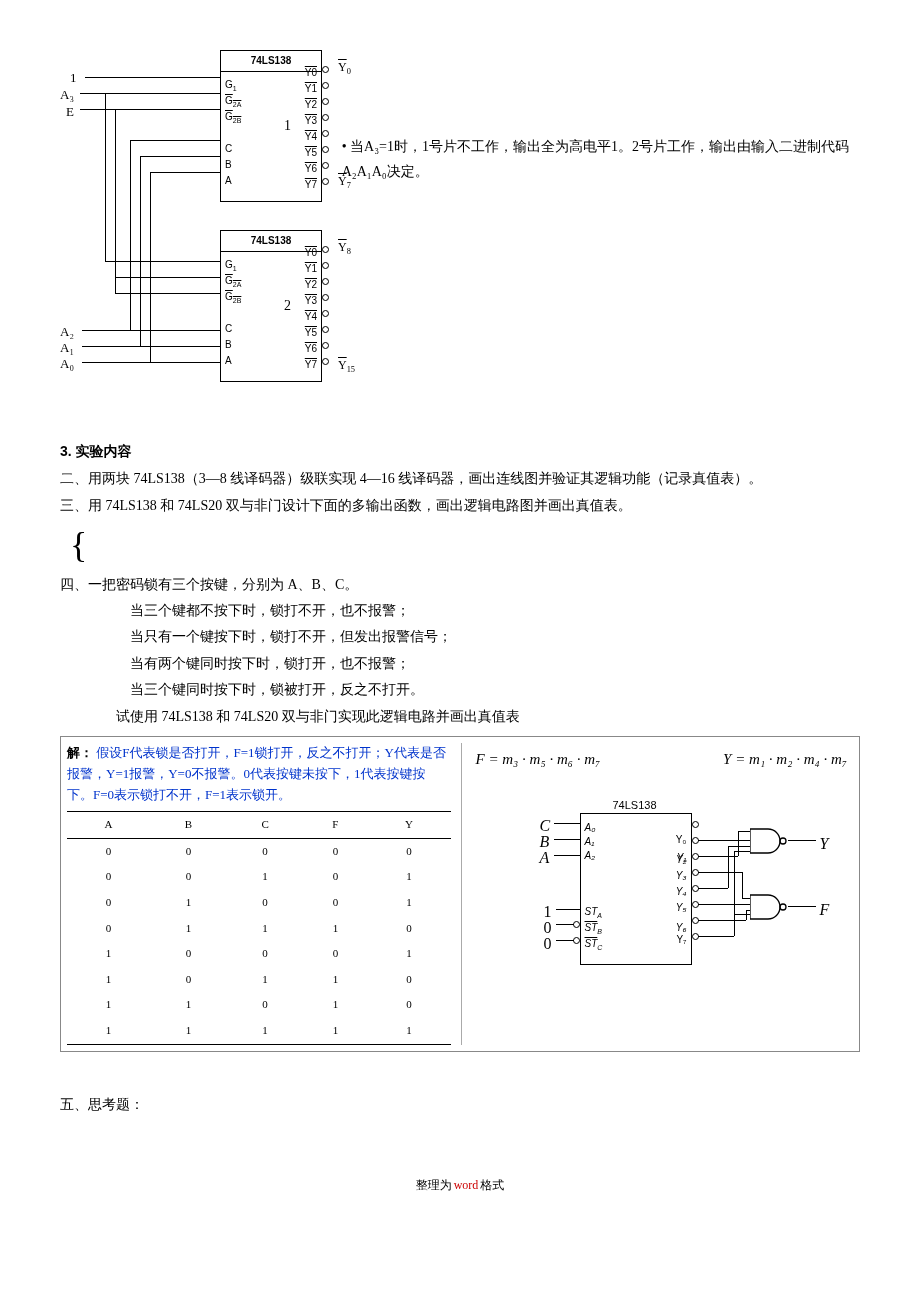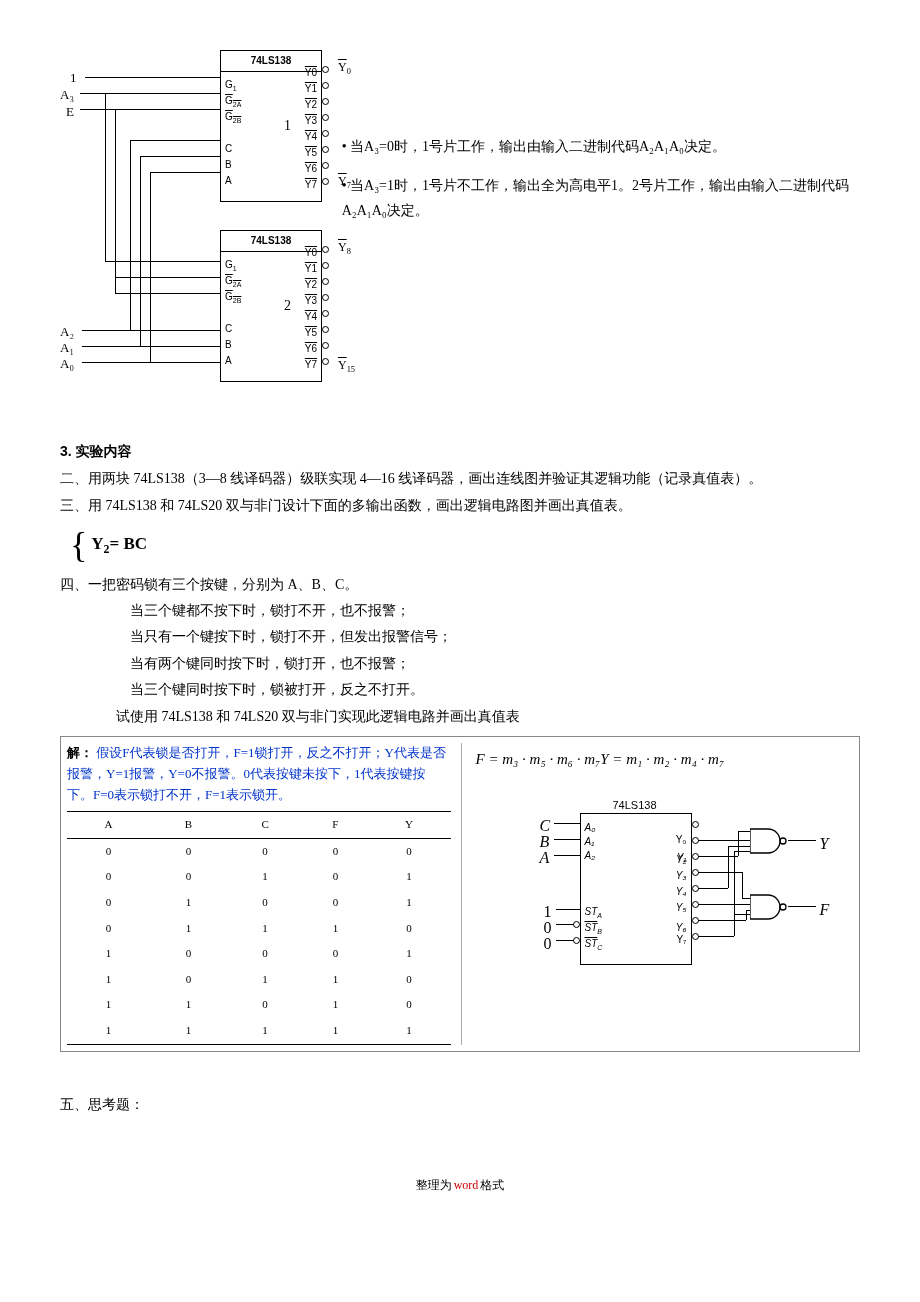--- a/index.html
+++ b/index.html
@@ -85,21 +85,21 @@
   .truth-table tbody tr:last-child td { border-bottom: 1.5px solid #000; }
   
   .solution-right {
     width: 390px;
     border-left: 1px solid #aaa;
     padding-left: 8px;
     font-size: 13px;
     font-family: "Times New Roman", serif;
     font-style: italic;
   }
-  .formula-row { display: flex; padding: 4px 6px; font-size: 15px; }
+  .formula-row { display: flex; justify-content: space-between; padding: 4px 6px; font-size: 15px; }
   .lock-diagram {
     position: relative;
     width: 370px;
     height: 200px;
     margin-top: 8px;
   }
   .chip3 { position: absolute; left: 110px; top: 30px; width: 110px; height: 150px; border: 1.5px solid #000; font-family: Arial, sans-serif; font-size: 10px; font-style: normal; }
   .chip3-label { position: absolute; top: -14px; left: 0; right: 0; text-align: center; font-family: Arial; font-style: normal; font-size: 11px; }
   .gate { position: absolute; width: 40px; height: 28px; }
   .gate svg { width: 100%; height: 100%; }
@@ -193,33 +193,31 @@
     <div class="wire" style="left:80px;top:116px;width:80px;height:1px"></div>
     <div class="wire" style="left:90px;top:132px;width:1px;height:190px"></div>
     <div class="wire" style="left:90px;top:132px;width:70px;height:1px"></div>
 
     <span class="out-label" style="left:278px;top:18px"><span class="overline">Y</span><sub>0</sub></span>
     <span class="out-label" style="left:278px;top:132px"><span class="overline">Y</span><sub>7</sub></span>
     <span class="out-label" style="left:278px;top:198px"><span class="overline">Y</span><sub>8</sub></span>
     <span class="out-label" style="left:278px;top:316px"><span class="overline">Y</span><sub>15</sub></span>
   </div>
   <div class="diagram-right">
-    <p>• 当A₃=0时，1号片工作，输出由输入二进制代码A₂A₁A₀决定。</p>
     <p>• 当A₃=1时，1号片不工作，输出全为高电平1。2号片工作，输出由输入二进制代码A₂A₁A₀决定。</p>
   </div>
 </div>
 
 <div class="section-head">3. 实验内容</div>
 <p class="body">二、用两块 74LS138（3—8 线译码器）级联实现 4—16 线译码器，画出连线图并验证其逻辑功能（记录真值表）。</p>
 <p class="body">三、用 74LS138 和 74LS20 双与非门设计下面的多输出函数，画出逻辑电路图并画出真值表。</p>
 
 <div class="formula-block">
   <span class="brace">{</span>
   <div class="formula-lines">
-    <div>Y<sub>2</sub>= BC</div>
   </div>
 </div>
 
 <p class="body">四、一把密码锁有三个按键，分别为 A、B、C。</p>
 <p class="body indent1">当三个键都不按下时，锁打不开，也不报警；</p>
 <p class="body indent1">当只有一个键按下时，锁打不开，但发出报警信号；</p>
 <p class="body indent1">当有两个键同时按下时，锁打开，也不报警；</p>
 <p class="body indent1">当三个键同时按下时，锁被打开，反之不打开。</p>
 <p class="body indent2">试使用 74LS138 和 74LS20 双与非门实现此逻辑电路并画出真值表</p>
 

